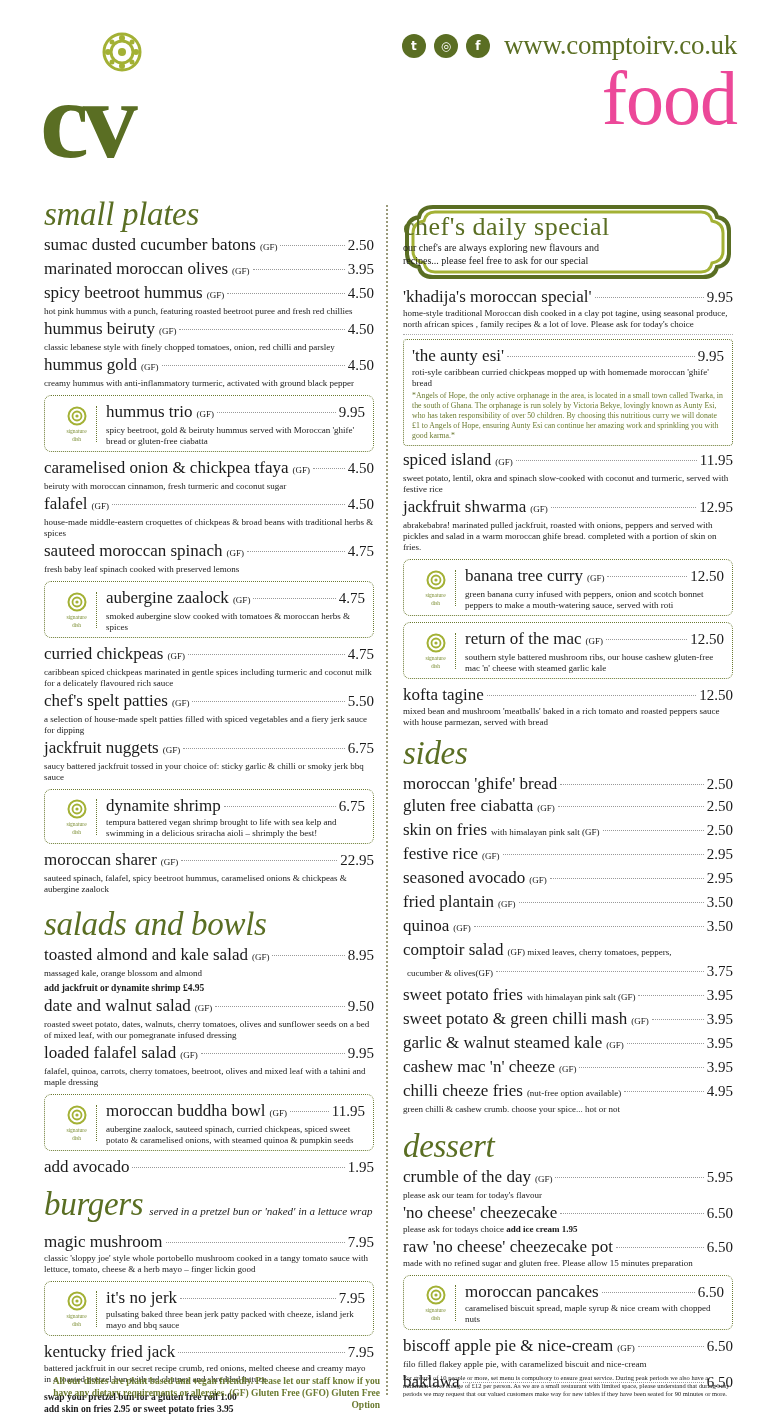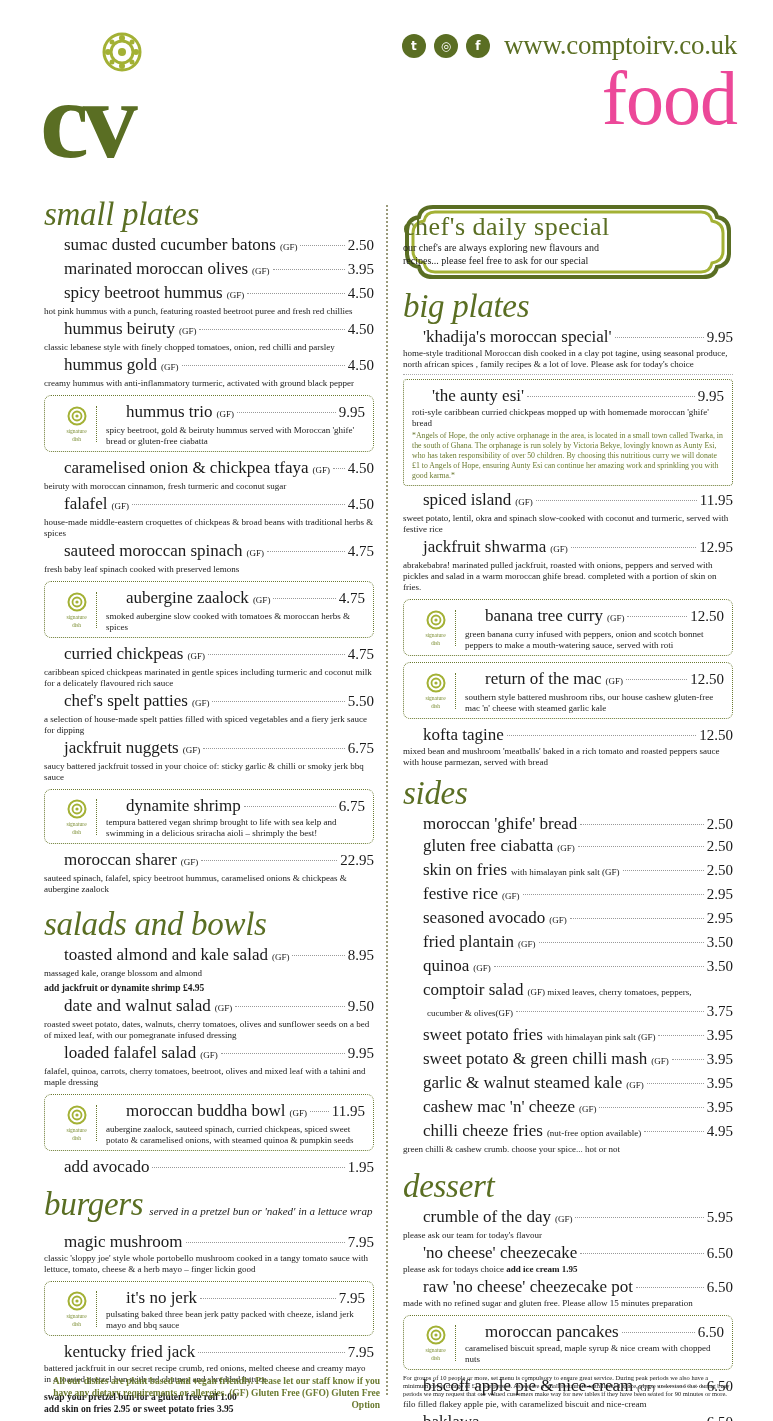--- a/index.html
+++ b/index.html
@@ -19,21 +19,21 @@
   
   .col { position: absolute; top: 195px; }
   .col-left { left: 44px; width: 330px; }
   .col-right { left: 403px; width: 330px; }
   .divider { position: absolute; left: 386px; top: 205px; height: 1190px; border-left: 2px dotted #9a9a7a; }
 
   .section-title { font-family: "Liberation Serif", serif; color: #5a6e23; font-size: 33px; line-height: 38px; letter-spacing: -0.3px; font-style: italic; }
   .section-title .aside { font-size: 11px; color: #1a1a1a; letter-spacing: 0; margin-left: 6px; }
 
   .item { margin-top: 2px; }
-  .item-line { display: flex; align-items: baseline; font-size: 15.5px; line-height: 19px; white-space: nowrap; margin-left: 20px; }
+  .item-line { display: flex; align-items: baseline; font-size: 15.5px; line-height: 19px; white-space: nowrap; }
   .item-name { font-family: "Liberation Serif", serif; font-size: 17px; }
   .gf { font-family: "Liberation Serif", serif; font-size: 9px; margin-left: 4px; }
   .inline-note { font-family: "Liberation Serif", serif; font-size: 9px; margin-left: 4px; }
   .leader { flex: 1; border-bottom: 1px dotted #999; margin: 0 3px; transform: translateY(-4px); min-width: 10px; }
   .price { font-family: "Liberation Serif", serif; font-size: 15px; }
   .desc { font-family: "Liberation Serif", serif; font-size: 9px; line-height: 11px; margin-top: 1px; }
   .addon { font-family: "Liberation Serif", serif; font-size: 9.5px; font-weight: bold; line-height: 12px; margin-top: 3px; }
 
   .sig { border: 1.5px dotted #6b7a30; border-radius: 7px; padding: 4px 8px 4px 16px; margin: 6px 0 6px 0; display: flex; align-items: center; }
   .sig .badge { width: 36px; text-align: center; border-right: 1.5px dotted #6b7a30; padding-right: 4px; margin-right: 9px; flex-shrink: 0; }
@@ -379,21 +379,20 @@
       <path d="M30 4 H300 Q312 4 314 14 Q326 16 326 28 V50 Q326 62 314 64 Q312 74 300 74 H30 Q18 74 16 64 Q4 62 4 50 V28 Q4 16 16 14 Q18 4 30 4 Z" fill="none" stroke="#5a6e23" stroke-width="4"></path>
       <path d="M32 9 H298 Q307 9 309 18 Q320 20 320 30 V48 Q320 58 309 60 Q307 69 298 69 H32 Q23 69 21 60 Q10 58 10 48 V30 Q10 20 21 18 Q23 9 32 9 Z" fill="none" stroke="#a3b135" stroke-width="3"></path>
     </svg>
     <div class="inner">
       <div class="title">chef's daily special</div>
       <div class="sub">our chef's are always exploring new flavours and</div>
       <div class="sub">recipes... please feel free to ask for our special</div>
     </div>
   </div>
 
-  <div class="section-title">big plates</div>
   <div id="big-list">
       <div class="item">
         <div class="item-line">
           <span class="item-name">'khadija's moroccan special'</span>
           <span class="leader"></span>
           <span class="price">9.95</span>
         </div>
         <div class="desc"><span>home-style traditional Moroccan dish cooked in a clay pot tagine, using seasonal produce, north african spices , family recipes &amp; a lot of love. Please ask for today's choice</span></div>
       </div>
       <div class="rule"></div>

